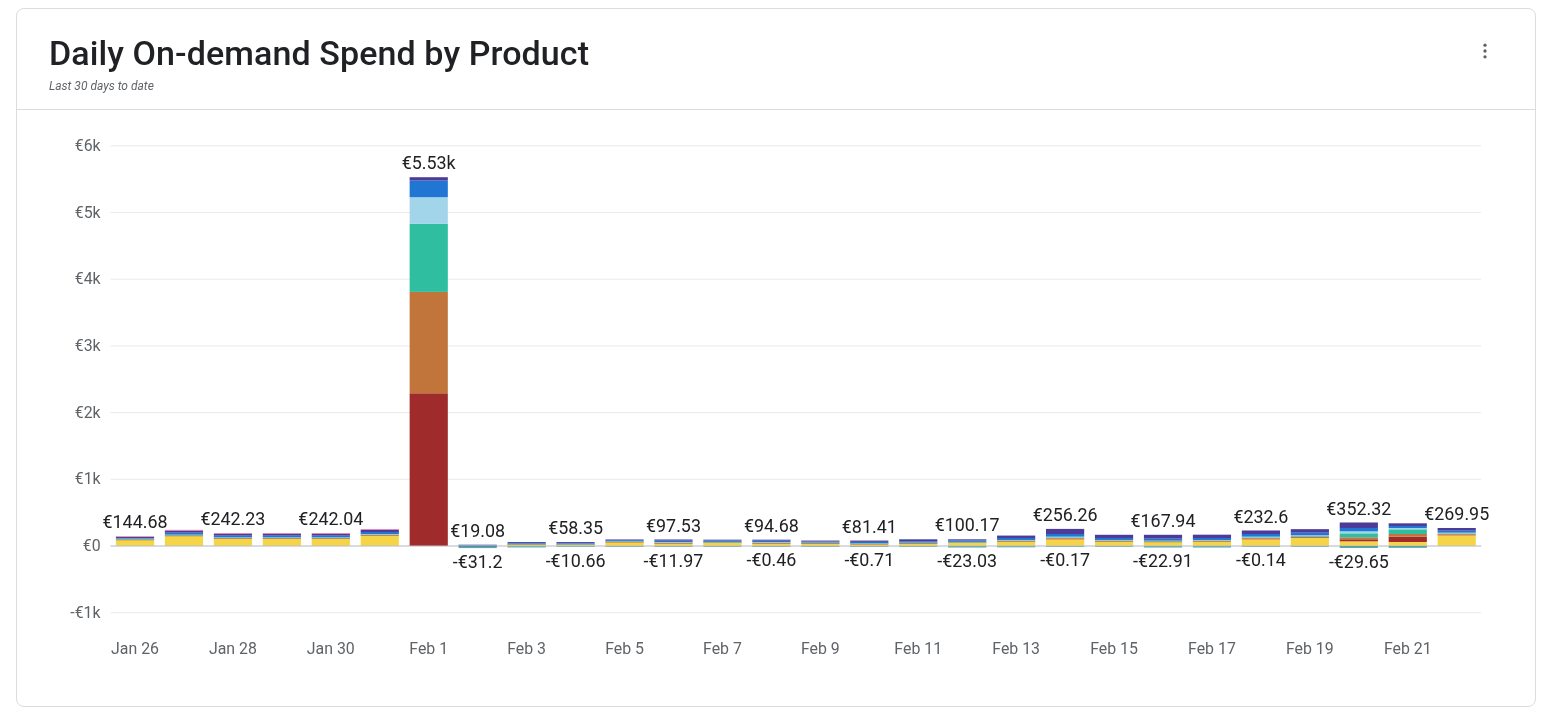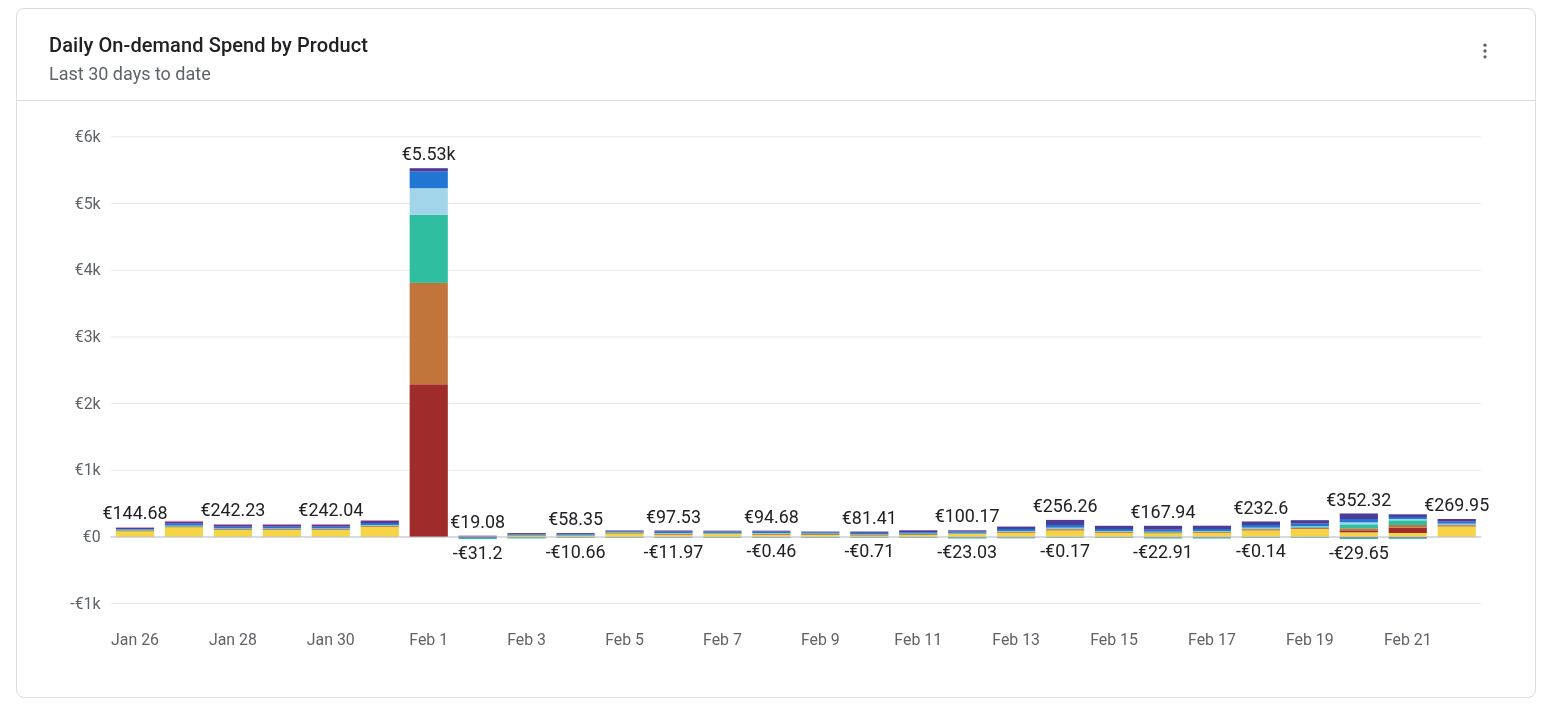--- a/index.html
+++ b/index.html
@@ -1,20 +1,20 @@
 <!DOCTYPE html>
 <html><head>
 <meta charset="utf-8">
 <style>
   html,body{margin:0;padding:0;background:#fff;font-family:-apple-system,BlinkMacSystemFont,"Segoe UI",Roboto,Helvetica,Arial,sans-serif;color:#202124;}
   .card{border:1px solid #dadce0;border-radius:8px;margin:8px 16px;overflow:hidden;}
   .card-header{display:flex;justify-content:space-between;align-items:flex-start;padding:24px 32px 16px 32px;}
   .titles{display:flex;flex-direction:column;gap:6px;}
-  .card-title{font-size:20px;font-weight:500;letter-spacing:0.1px;}
-  .card-subtitle{font-size:18px;color:#5f6368;}
+  .card-title{font-size:34px;font-weight:500;letter-spacing:0.1px;}
+  .card-subtitle{font-size:12px;color:#5f6368;font-style:italic;}
   .card-menu{padding:8px;border-radius:50%;cursor:pointer;color:#5f6368;line-height:0;}
   .divider{height:1px;background:#dadce0;}
   .chart-wrap{padding:16px 24px 24px 24px;}
   svg{display:block;width:100%;height:auto;}
   .grid line{stroke:#e8eaed;stroke-width:1;}
   .bar-label{font-size:18px;fill:#202124;}
   .bar-label-neg{font-size:18px;fill:#202124;}
 </style>
 </head>
 <body>

